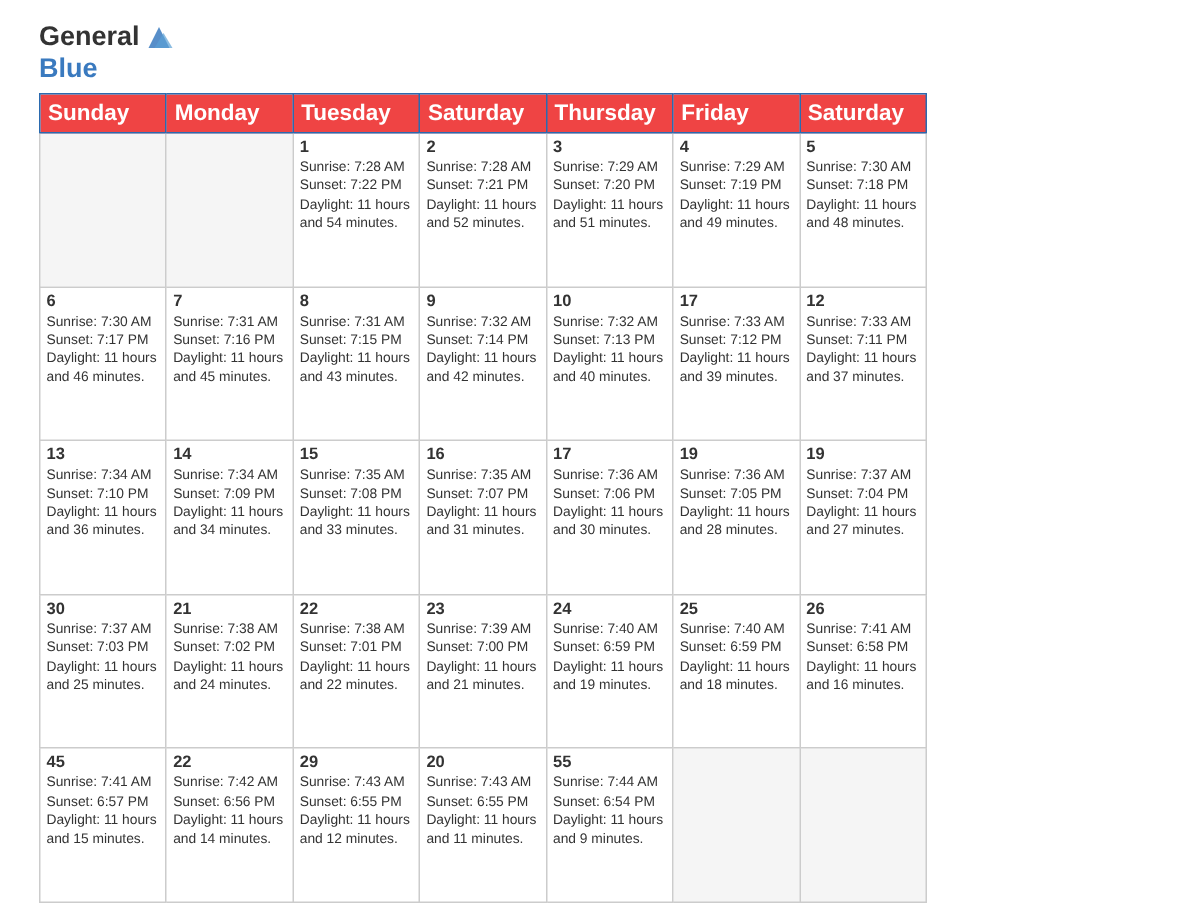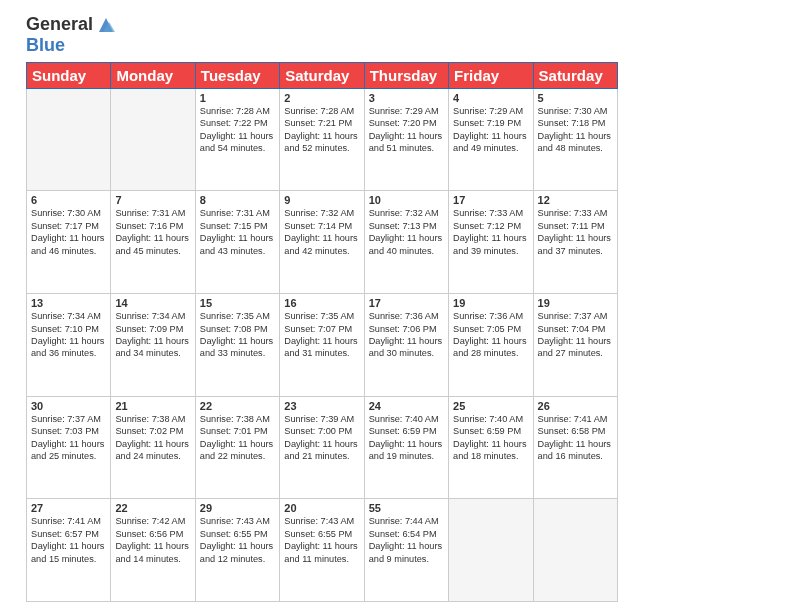--- a/index.html
+++ b/index.html
@@ -288,21 +288,21 @@
           </td>
           <td>
             <span class="day-number">26</span>
             <div class="day-detail" style="white-space: pre-line;">Sunrise: 7:41 AM
 Sunset: 6:58 PM
 Daylight: 11 hours and 16 minutes.</div>
           </td>
         </tr>
         <tr>
           <td>
-            <span class="day-number">27</span>
+            <span class="day-number">45</span>
             <div class="day-detail" style="white-space: pre-line;">Sunrise: 7:41 AM
 Sunset: 6:57 PM
 Daylight: 11 hours and 15 minutes.</div>
           </td>
           <td>
             <span class="day-number">22</span>
             <div class="day-detail" style="white-space: pre-line;">Sunrise: 7:42 AM
 Sunset: 6:56 PM
 Daylight: 11 hours and 14 minutes.</div>
           </td>

